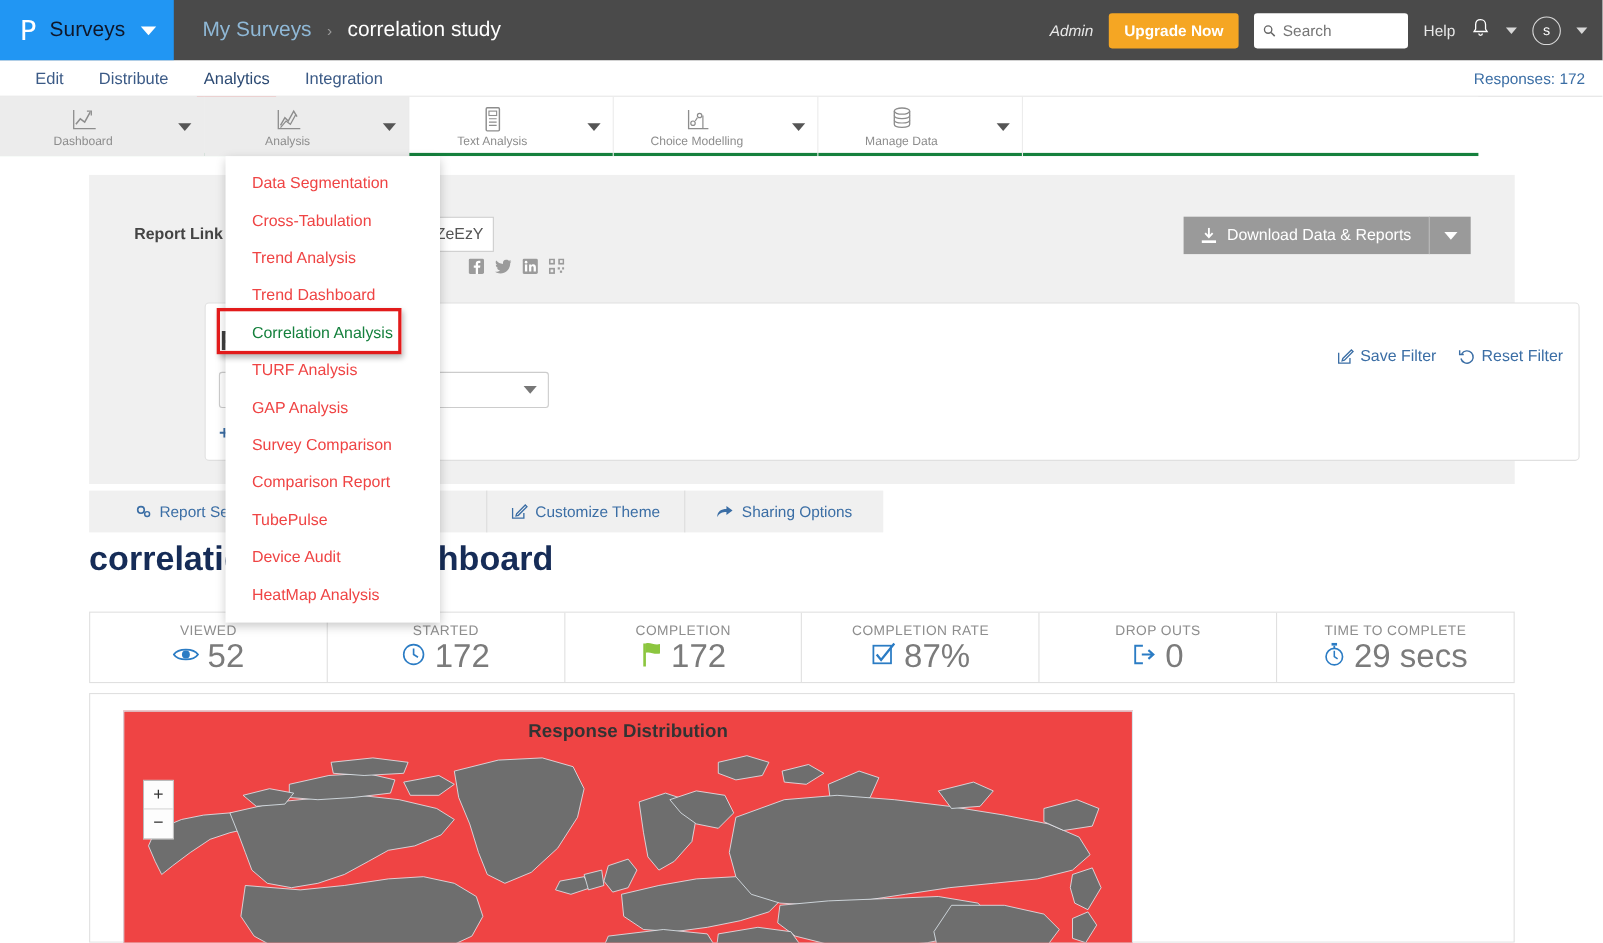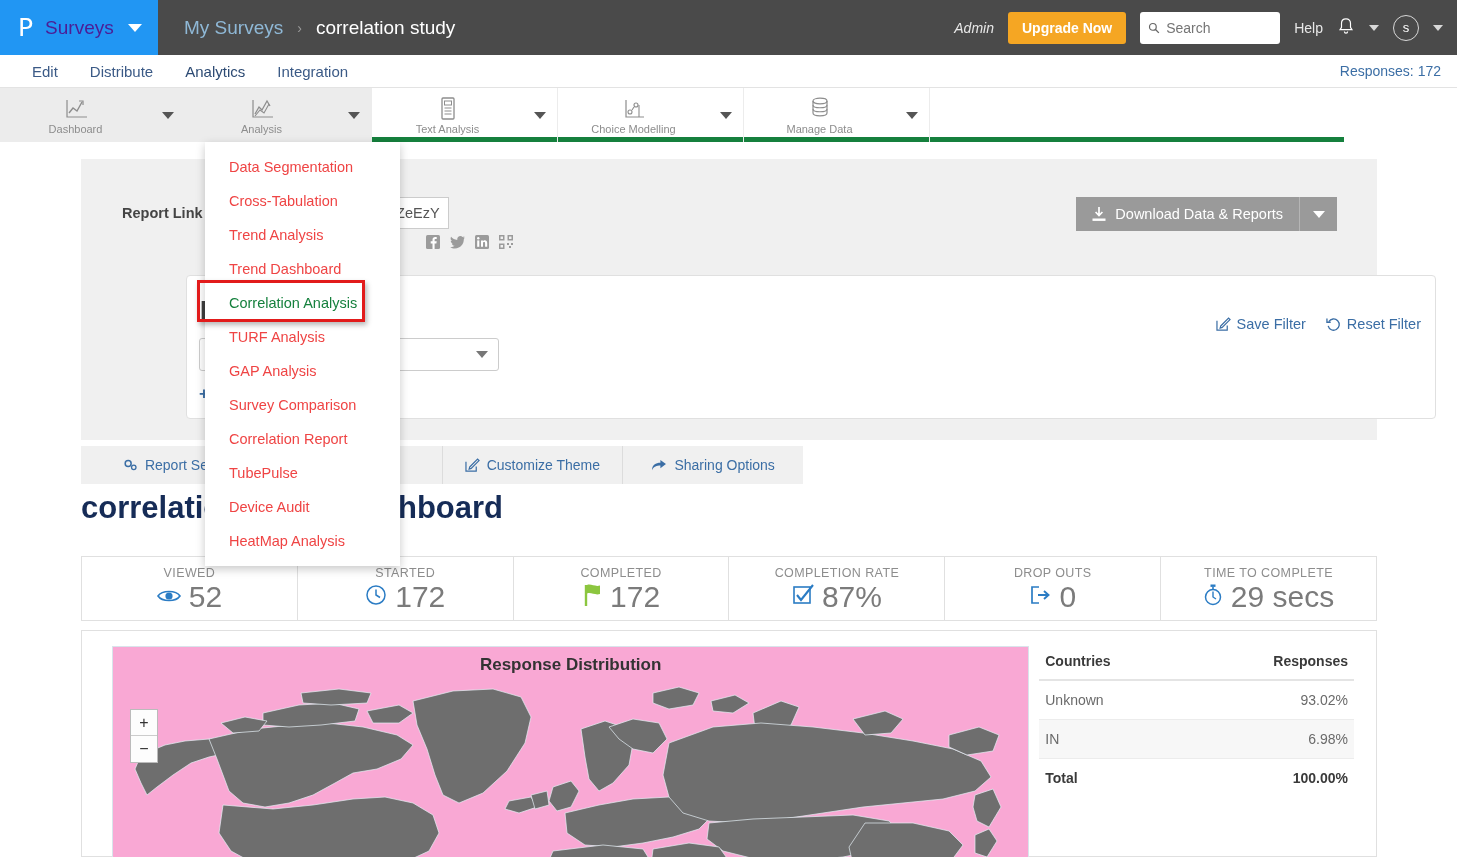--- a/index.html
+++ b/index.html
@@ -17,21 +17,21 @@
     background:#4a4a4a; display:flex; align-items:center;
   }
   .logo-block {
     width:158px; height:55px; background:#2196f3;
     display:flex; align-items:center; gap:12px; padding-left:18px;
   }
   .logo-mark {
     font-size:25px; color:#fff; font-weight:400; line-height:1;
     font-family:"DejaVu Sans", sans-serif;
   }
-  .logo-text { color:#4c1d95; font-size:19px; }
+  .logo-text { color:#0f172a; font-size:19px; }
   .logo-caret {
     width:0;height:0;border-left:7px solid transparent;border-right:7px solid transparent;
     border-top:8px solid #fff; margin-left:2px;
   }
   .breadcrumb { display:flex; align-items:center; gap:14px; padding-left:26px; }
   .bc-parent { color:#8fb8d6; font-size:19px; }
   .bc-sep { color:#9a9a9a; font-size:14px; }
   .bc-current { color:#fff; font-size:19px; }
 
   .topbar-right {
@@ -78,21 +78,21 @@
     content:""; position:absolute; left:10px; right:10px; bottom:-4px;
     height:4px; background:#e02020;
   }
   .responses-label {
     margin-left:auto; padding-right:16px; color:#3b6ea5; font-size:14px;
   }
 
   
   .ribbon {
     position:absolute; top:88px; left:0; width:1344px; height:54px;
-    background:#fff; border-bottom:5px solid #15803d; display:flex;
+    background:#fff; border-bottom:3px solid #15803d; display:flex;
   }
   .ribbon-item {
     width:186px; height:54px; display:flex; align-items:stretch;
     border-right:1px solid #ececec; position:relative;
   }
   .ribbon-item.shaded { background:#ececec; }
   .ribbon-main {
     flex:1; display:flex; flex-direction:column; align-items:center;
     justify-content:center; gap:1px; cursor:pointer;
   }
@@ -213,21 +213,21 @@
   .stat-value { font-size:30px; color:#7b7b7b; line-height:1; }
   .stat-ico { font-size:21px; line-height:1; }
 
   
   .map-card {
     position:absolute; top:488px; left:81px; width:1296px; height:227px;
     background:#fff; border:1px solid #e0e0e0; display:flex;
   }
   .map-area {
     position:relative; width:918px; margin:15px 0 0 30px; height:212px;
-    background:#f9a8d4; border:1px solid #d9e4eb; overflow:hidden;
+    background:#ef4444; border:1px solid #d9e4eb; overflow:hidden;
   }
   .map-title {
     position:absolute; top:8px; left:0; right:0; text-align:center;
     font-size:17px; font-weight:bold; color:#333;
   }
   .zoom-ctl {
     position:absolute; left:17px; top:62px; width:28px;
     border:1px solid #bbb; background:#fafafa; z-index:5;
   }
   .zoom-btn {
@@ -522,21 +522,21 @@
             <svg width="22" height="22" viewBox="0 0 22 22">
                 <circle cx="11" cy="11" r="9" fill="none" stroke="#2b7cc4" stroke-width="1.5"></circle>
                 <path d="M11 5.5 V11 L15 13.5" fill="none" stroke="#2b7cc4" stroke-width="1.5"></path>
               </svg>
           </span>
           <span class="stat-value">172</span>
         </span>
       </div>
 
       <div class="stat">
-        <span class="stat-label">COMPLETED</span>
+        <span class="stat-label">COMPLETION</span>
         <span class="stat-value-row">
           <span class="stat-ico">
             <svg width="20" height="24" viewBox="0 0 20 24">
                 <path d="M4 2 V23" stroke="#8cc63f" stroke-width="2.4" fill="none"></path>
                 <path d="M5 2 C9 0.5 13 4 18 2.5 V11 C13 12.5 9 9 5 10.5 z" fill="#8cc63f"></path>
               </svg>
           </span>
           <span class="stat-value">172</span>
         </span>
       </div>
@@ -634,52 +634,34 @@
 
             <path d="M862 152 L876 146 L884 158 L874 174 L862 170 Z"></path>
 
             <path d="M540 166 L576 160 L606 164 L616 178 L596 190 L560 190 L538 182 Z"></path>
 
             <path d="M440 168 L490 162 L530 166 L540 182 L510 190 L456 190 L434 182 Z"></path>
           </g>
         </svg>
       </div>
 
-      <div class="countries-table">
-        <div class="ct-head">
-          <span>Countries</span>
-          <span>Responses</span>
-        </div>
-        <div class="ct-row">
-          <span>Unknown</span>
-          <span>93.02%</span>
-        </div>
-        <div class="ct-row alt">
-          <span>IN</span>
-          <span>6.98%</span>
-        </div>
-        <div class="ct-row total">
-          <span>Total</span>
-          <span>100.00%</span>
-        </div>
-      </div>
     </div>
   </div>
 
   <div class="dropdown">
     <div class="dd-item">Data Segmentation</div>
     <div class="dd-item">Cross-Tabulation</div>
     <div class="dd-item">Trend Analysis</div>
     <div class="dd-item">Trend Dashboard</div>
     <div class="dd-item highlighted">
       <span>Correlation Analysis</span>
       <span class="dd-hl-box"></span>
     </div>
     <div class="dd-item">TURF Analysis</div>
     <div class="dd-item">GAP Analysis</div>
     <div class="dd-item">Survey Comparison</div>
-    <div class="dd-item">Correlation Report</div>
+    <div class="dd-item">Comparison Report</div>
     <div class="dd-item">TubePulse</div>
     <div class="dd-item">Device Audit</div>
     <div class="dd-item">HeatMap Analysis</div>
   </div>
 
 </div>
 
 </body></html>

